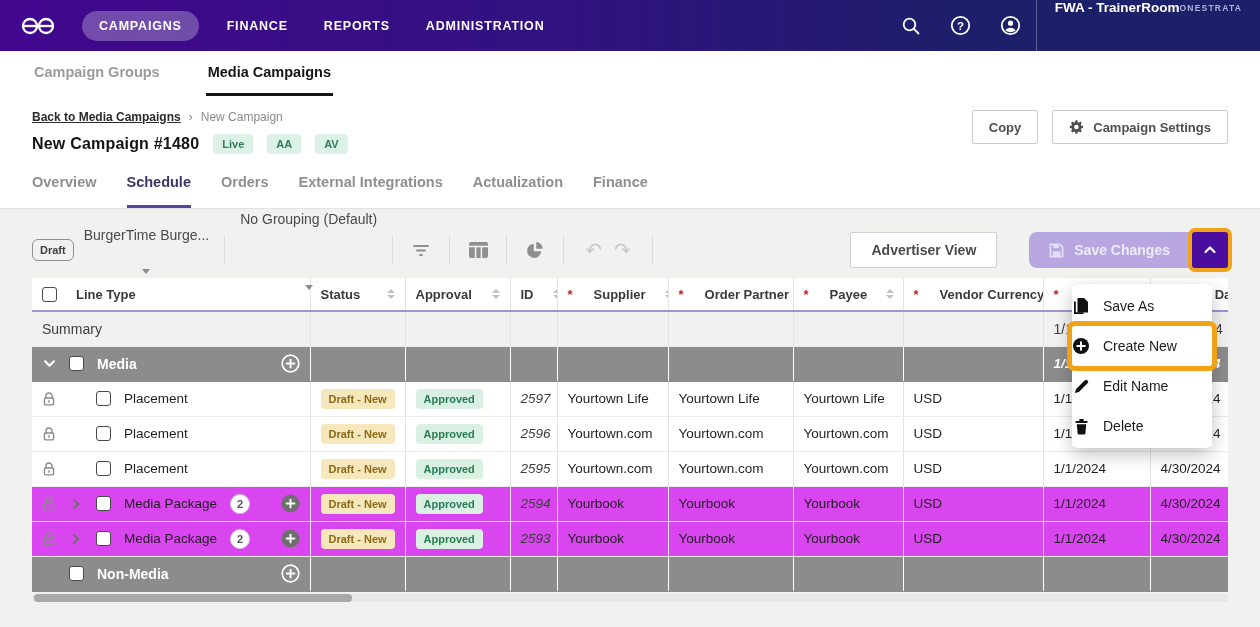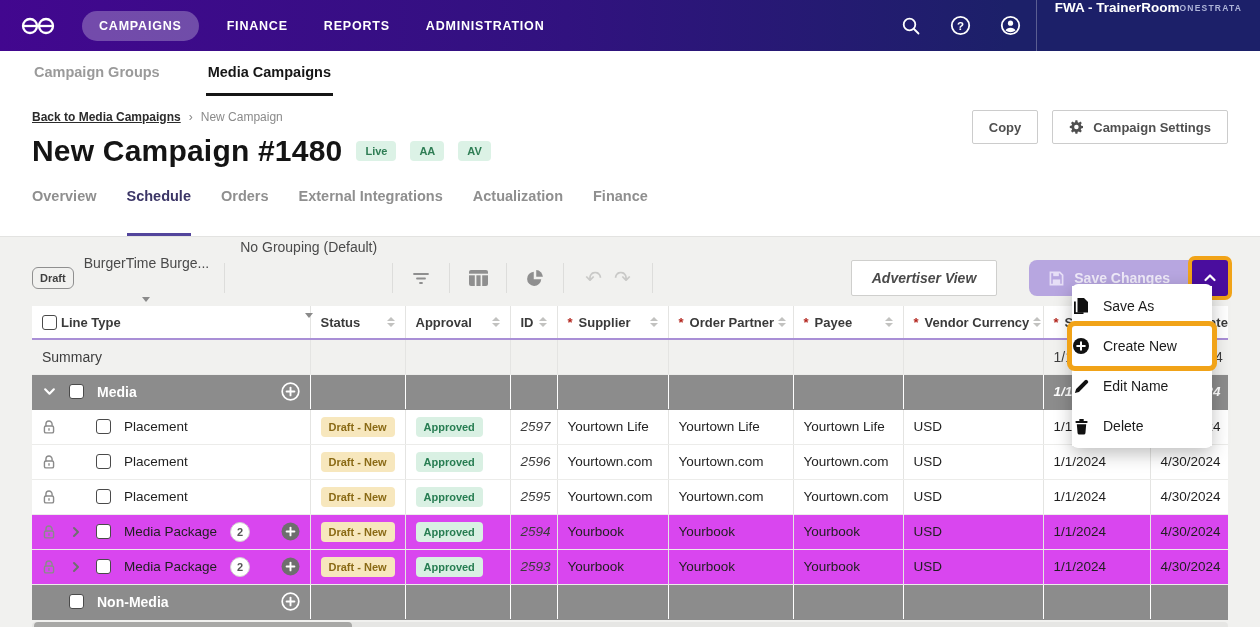--- a/index.html
+++ b/index.html
@@ -25,62 +25,62 @@
   .subnav-tab{display:flex;align-items:center;font-size:14.5px;font-weight:600;color:#9a9a9a;
               border-bottom:3px solid transparent;padding:0 2px;cursor:pointer;}
   .subnav-tab.active{color:#161616;border-bottom-color:#161616;}
 
   
   .pagehead{background:#fff;padding:14px 32px 0 32px;}
   .head-top{display:flex;justify-content:space-between;align-items:flex-start;}
   .breadcrumb{font-size:12px;color:#8a8a8a;display:flex;align-items:center;gap:8px;}
   .bc-link{color:#2b2b2b;font-weight:600;text-decoration:underline;cursor:pointer;}
   .title-row{display:flex;align-items:center;gap:14px;margin-top:10px;}
-  .page-title{font-size:30px;font-weight:800;color:#141414;letter-spacing:.2px;}
+  .page-title{font-size:16px;font-weight:800;color:#141414;letter-spacing:.2px;}
   .badge-green{background:#DCF2E6;color:#2E7D54;font-size:11px;font-weight:700;
                padding:4px 9px;border-radius:4px;}
   .head-actions{display:flex;gap:14px;}
   .btn{background:#fff;border:1px solid #ccc;border-radius:2px;font-weight:700;color:#4f4f4f;
        font-size:13px;padding:8px 16px;display:flex;align-items:center;gap:8px;cursor:pointer;
        font-family:inherit;}
   .tabs{display:flex;gap:30px;margin-top:20px;}
-  .tab{font-size:14.5px;font-weight:700;color:#8f8f8f;padding-bottom:29px;
+  .tab{font-size:14.5px;font-weight:700;color:#8f8f8f;padding-bottom:15px;
        border-bottom:3px solid transparent;cursor:pointer;}
   .tab.active{color:#3B3566;border-bottom-color:#53459C;}
 
   
   .worksection{background:#F1F1EF;border-top:1px solid #E3E3E1;padding:22px 32px 0 32px;height:405px;}
   .toolbar{display:flex;align-items:center;height:38px;}
   .draft-pill{border:1.5px solid #8f8f8f;border-radius:6px;font-size:11px;font-weight:700;
               color:#3f3f3f;padding:4px 7px;margin-right:10px;}
   .selector{display:flex;align-items:center;gap:26px;font-size:14px;color:#4a4a4a;cursor:pointer;flex-direction:column;}
   .dd-caret{width:0;height:0;border-left:4px solid transparent;border-right:4px solid transparent;
             border-top:5px solid #8a8a8a;}
   .vdiv{width:1px;height:30px;background:#DDDDDB;margin:0 15px;}
   .tool-icon{width:26px;display:flex;justify-content:center;align-items:center;cursor:pointer;}
   .undo-redo{font-size:20px;color:#C9C9C7;line-height:1;cursor:pointer;margin:0 6px;}
   .toolbar-right{margin-left:auto;display:flex;align-items:center;}
   .btn-advertiser{background:#fff;border:1px solid #CFCFCD;border-radius:2px;color:#4a4a4a;
                   font-weight:700;font-size:14px;height:36px;padding:0 20px;display:flex;
-                  align-items:center;margin-right:32px;cursor:pointer;font-family:inherit;font-style:italic;}
+                  align-items:center;margin-right:32px;cursor:pointer;font-family:inherit;}
   .btn-save{background:#B7A6E0;color:#EFEAF9;font-weight:700;font-size:14px;height:36px;
             padding:0 20px;border-radius:8px 0 0 8px;display:flex;align-items:center;gap:10px;
             cursor:default;border:none;font-family:inherit;}
   .btn-caret{width:36px;height:36px;background:#4A0D9E;border:none;border-radius:3px;margin-left:2px;
              display:flex;align-items:center;justify-content:center;cursor:pointer;
              box-shadow:0 0 0 4px #F1A318;}
 
   
   .table-clip{width:1196px;overflow:hidden;background:#fff;margin-top:9px;}
   table{border-collapse:collapse;table-layout:fixed;width:1238px;}
   td,th{border-right:1px solid #E4E4E2;border-bottom:1px solid #ECECEA;padding:0 10px;
         height:35px;font-size:13.5px;color:#1f1f1f;white-space:nowrap;overflow:hidden;
         text-align:left;}
   thead th{height:33px;border-bottom:2px solid #A98FD6;font-weight:700;color:#3a3a3a;font-size:13px;}
-  .h-cell{display:flex;align-items:center;gap:4px;}
+  .h-cell{display:flex;align-items:center;gap:19px;}
   .req{color:#B3261E;font-weight:700;margin-right:2px;}
   .sort{display:inline-flex;flex-direction:column;gap:2px;margin-left:auto;cursor:pointer;}
   .sort i{display:block;width:0;height:0;border-left:4px solid transparent;border-right:4px solid transparent;}
   .sort .up{border-bottom:4px solid #C2C2C0;}
   .sort .dn{border-top:4px solid #C2C2C0;}
   .cb{width:15px;height:15px;min-width:15px;border:1.6px solid #4a4a4a;border-radius:3px;
       background:#fff;display:inline-block;cursor:pointer;}
   .cell0{display:flex;align-items:center;gap:13px;}
   .slot{width:14px;min-width:14px;display:flex;justify-content:center;}
   tr.summary td{background:#F1F1EF;color:#3d3d3d;font-size:14px;}

